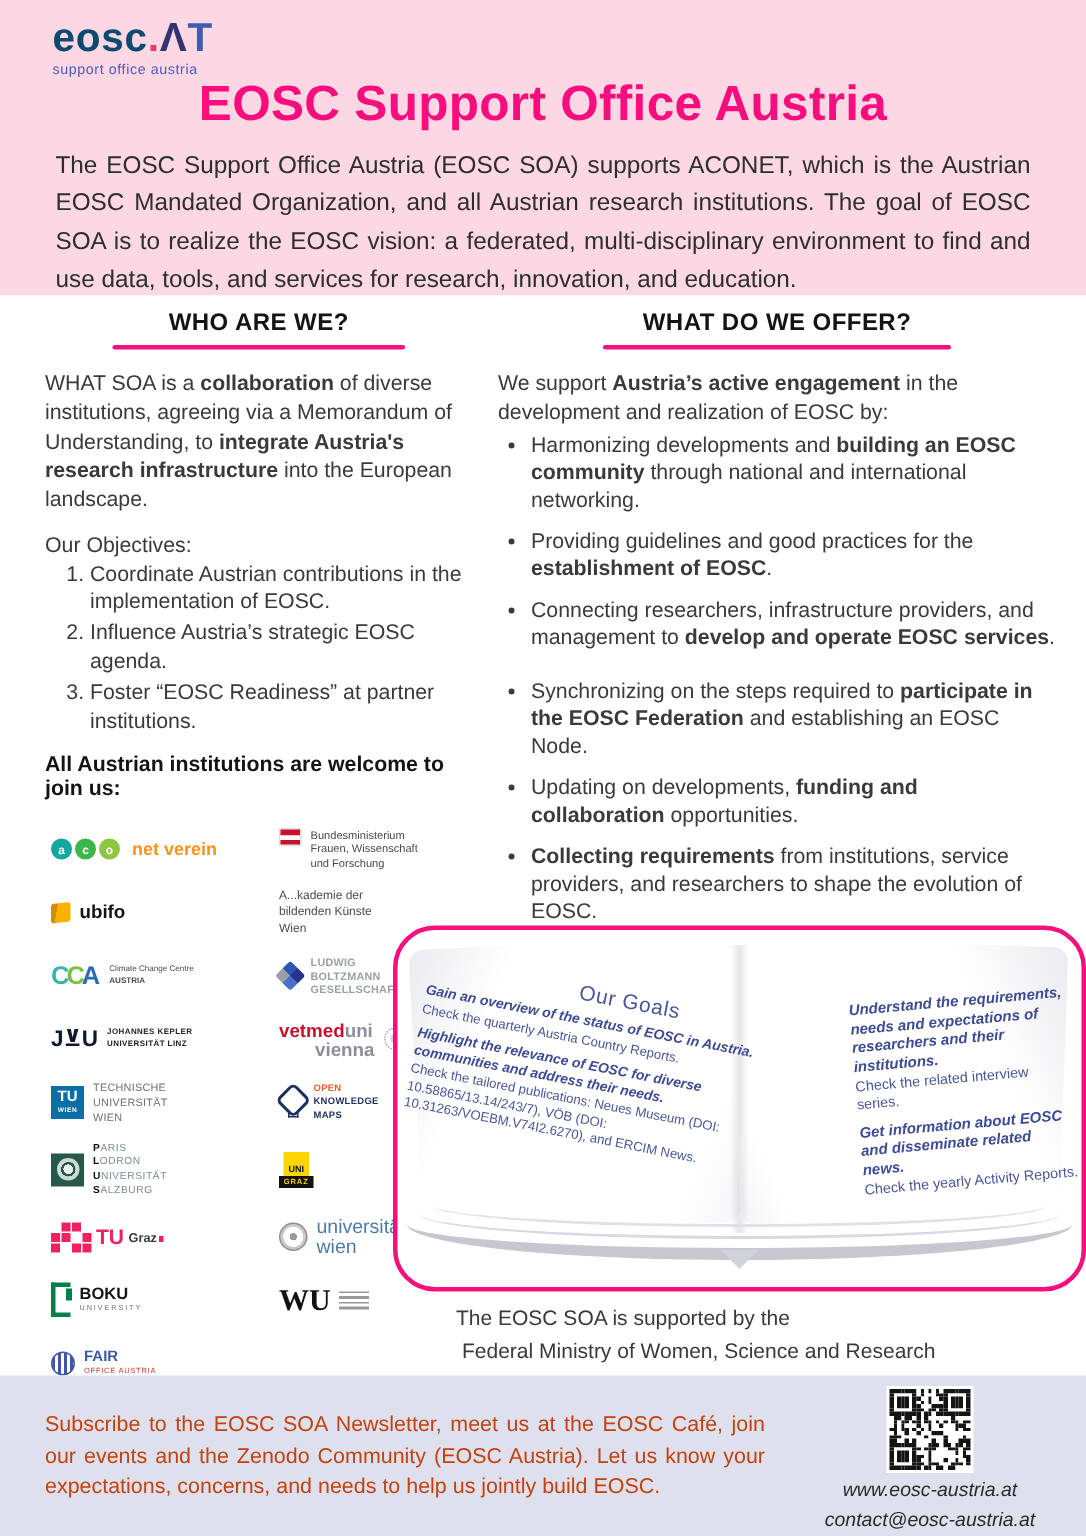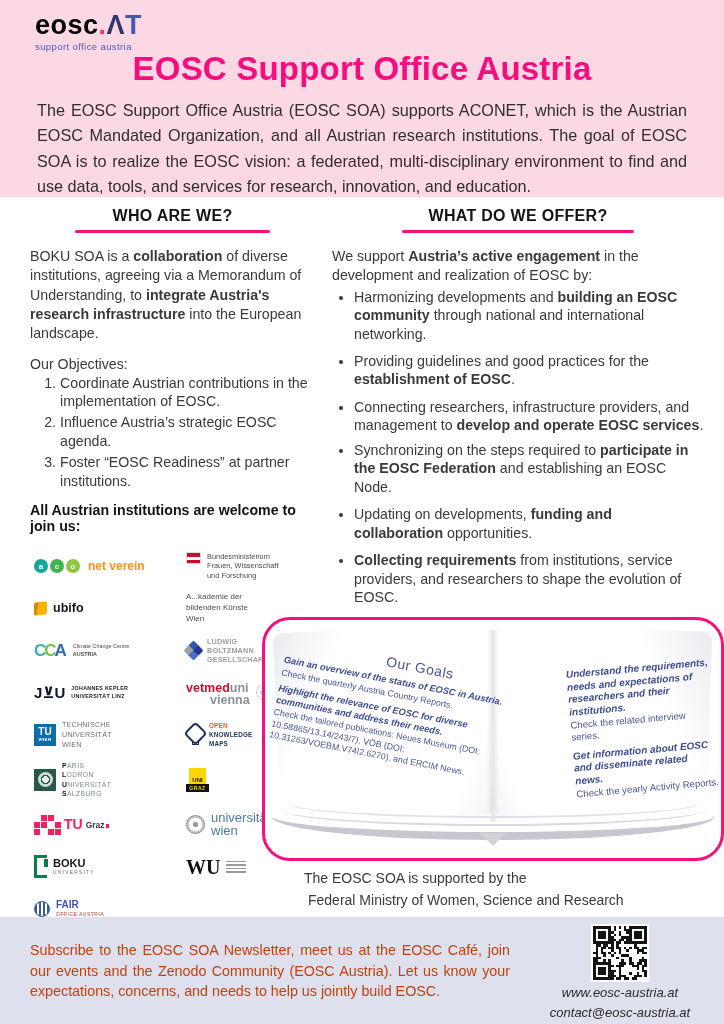--- a/index.html
+++ b/index.html
@@ -4,21 +4,21 @@
 <style>
   html,body{margin:0;padding:0;background:#888;}
   .page{position:relative;width:724px;height:1024px;background:#ffffff;overflow:hidden;
         font-family:"Liberation Sans","DejaVu Sans",sans-serif;color:#333;margin:0 auto;}
   b{font-weight:700;}
 
   
   .hdr{position:absolute;top:0;left:0;right:0;height:197px;background:#fbd8e3;}
   .brand{position:absolute;left:35px;top:12px;line-height:1;}
   .brand-line{font-size:27px;font-weight:600;letter-spacing:0.5px;}
-  .b-eosc{color:#000000;}
+  .b-eosc{color:#0c4a6e;}
   .b-dot{color:#e8395e;font-weight:800;}
   .b-lam{color:#30356f;font-weight:700;}
   .b-t{color:#3f5bb0;font-weight:700;}
   .b-sub{font-size:9.5px;color:#4b5ac0;margin-top:3px;letter-spacing:0.4px;}
   .title{position:absolute;top:50px;left:0;right:0;margin:0;text-align:center;
          font-size:33px;font-weight:800;color:#f80d7e;letter-spacing:0.2px;}
   .intro{position:absolute;top:98px;left:37px;right:37px;margin:0;font-size:16.2px;
          line-height:1.56;color:#2e2e2e;text-align:justify;}
 
   
@@ -193,21 +193,21 @@
     </div>
     <h1 class="title">EOSC Support Office Austria</h1>
     <p class="intro">The EOSC Support Office Austria (EOSC SOA) supports ACONET, which is the Austrian EOSC Mandated Organization, and all Austrian research institutions. The goal of EOSC SOA is to realize the EOSC vision: a federated, multi-disciplinary environment to find and use data, tools, and services for research, innovation, and education.</p>
   </header>
 
   <main class="main">
 
     <section class="col-left">
       <h2>WHO ARE WE?</h2>
       <div class="rule rule-l"></div>
-      <p class="who-para"><span>BOKU SOA is a </span><b>collaboration</b><span> of diverse institutions, agreeing via a Memorandum of Understanding, to </span><b>integrate Austria's research infrastructure</b><span> into the European landscape.</span></p>
+      <p class="who-para"><span>WHAT SOA is a </span><b>collaboration</b><span> of diverse institutions, agreeing via a Memorandum of Understanding, to </span><b>integrate Austria's research infrastructure</b><span> into the European landscape.</span></p>
       <p class="obj-label">Our Objectives:</p>
       <ol class="obj-list">
         <li>Coordinate Austrian contributions in the implementation of EOSC.</li>
         <li>Influence Austria’s strategic EOSC agenda.</li>
         <li>Foster “EOSC Readiness” at partner institutions.</li>
       </ol>
       <p class="join-line">All Austrian institutions are welcome to join us:</p>
 
       <div class="logo-grid">
 
@@ -394,21 +394,21 @@
       </div>
     </section>
 
     <section class="col-right">
       <h2>WHAT DO WE OFFER?</h2>
       <div class="rule rule-r"></div>
       <p class="who-para"><span>We support </span><b>Austria’s active engagement</b><span> in the development and realization of EOSC by:</span></p>
       <ul class="obj-list" style="padding-left:22px;">
         <li style="margin-bottom:9px;"><span>Harmonizing developments and </span><b>building an EOSC community</b><span> through national and international networking.</span></li>
         <li style="margin-bottom:9px;"><span>Providing guidelines and good practices for the </span><b>establishment of EOSC</b><span>.</span></li>
-        <li style="margin-bottom:6px;"><span>Connecting researchers, infrastructure providers, and management to </span><b>develop and operate EOSC services</b><span>.</span></li>
+        <li style="margin-bottom:17px;"><span>Connecting researchers, infrastructure providers, and management to </span><b>develop and operate EOSC services</b><span>.</span></li>
         <li style="margin-bottom:9px;"><span>Synchronizing on the steps required to </span><b>participate in the EOSC Federation</b><span> and establishing an EOSC Node.</span></li>
         <li style="margin-bottom:9px;"><span>Updating on developments, </span><b>funding and collaboration</b><span> opportunities.</span></li>
         <li style="margin-bottom:9px;"><b>Collecting requirements</b><span> from institutions, service providers, and researchers to shape the evolution of EOSC.</span></li>
         <li><b>Aligning efforts</b><span> with other Mandated Organizations.</span></li>
       </ul>
     </section>
 
     <div class="book">
       <div class="pgL"></div>
       <div class="pgR"></div>

